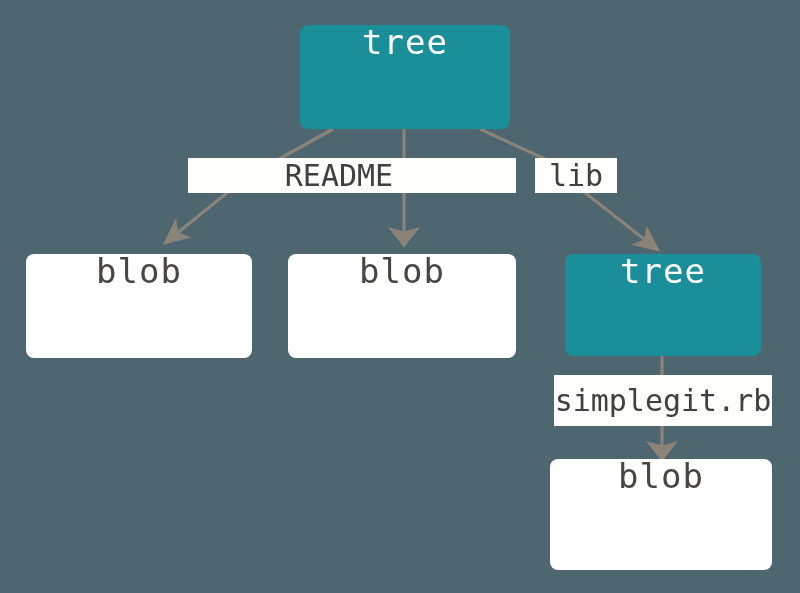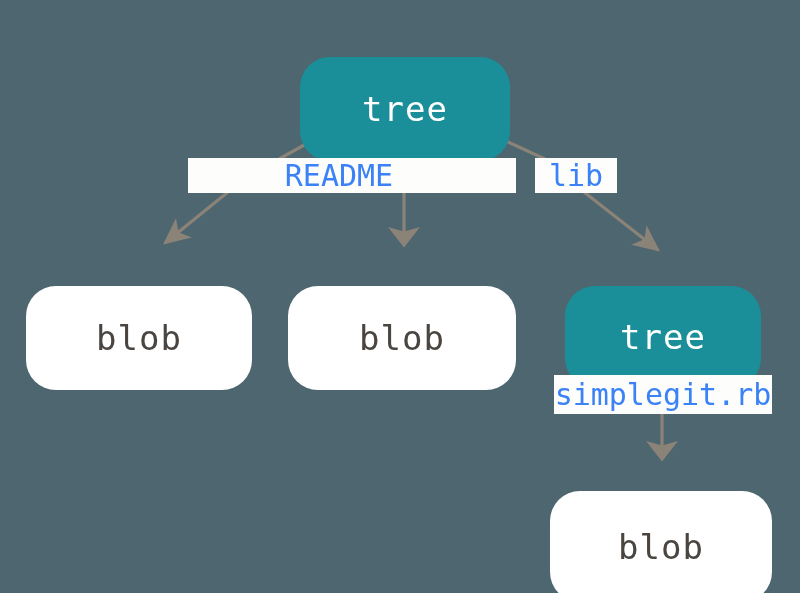--- a/index.html
+++ b/index.html
@@ -21,46 +21,45 @@
   #edges {
     position: absolute;
     left: 0;
     top: 0;
     width: 800px;
     height: 593px;
   }
   .node {
     position: absolute;
     display: flex;
-    align-items: center;
+    align-items: flex-start;
     justify-content: center;
-    border-radius: 30px;
+    border-radius: 8px;
     box-sizing: border-box;
     font-family: "DejaVu Sans Mono", monospace;
     font-size: 34px;
     letter-spacing: 1px;
     line-height: 1;
     user-select: none;
-    margin-top: 32px;
   }
   .node.tree {
     background: #1b8f99;
     color: #ffffff;
   }
   .node.blob {
     background: #ffffff;
     color: #4a4540;
   }
   .edge-label {
     position: absolute;
     display: flex;
     align-items: center;
     justify-content: center;
     background: #fdfdfc;
-    color: #3b82f6;
+    color: #404040;
     font-family: "DejaVu Sans Mono", monospace;
     font-size: 30px;
     line-height: 1;
     white-space: nowrap;
     user-select: none;
   }
   .edge-label .seg {
     display: inline-block;
   }
   .edge-label .gap {
@@ -122,17 +121,17 @@
 
   <div class="edge-label" style="left:188px; top:158px; width:328px; height:35px;">
     <span class="seg">README</span>
     <span class="gap"></span>
   </div>
 
   <div class="edge-label" style="left:535px; top:158px; width:82px; height:35px;">
     <span class="seg">lib</span>
   </div>
 
-  <div class="edge-label" style="left:554px; top:375px; width:218px; height:39px;">
+  <div class="edge-label" style="left:554px; top:375px; width:218px; height:51px;">
     <span class="seg">simplegit.rb</span>
   </div>
 
 </div>
 
 </body></html>

